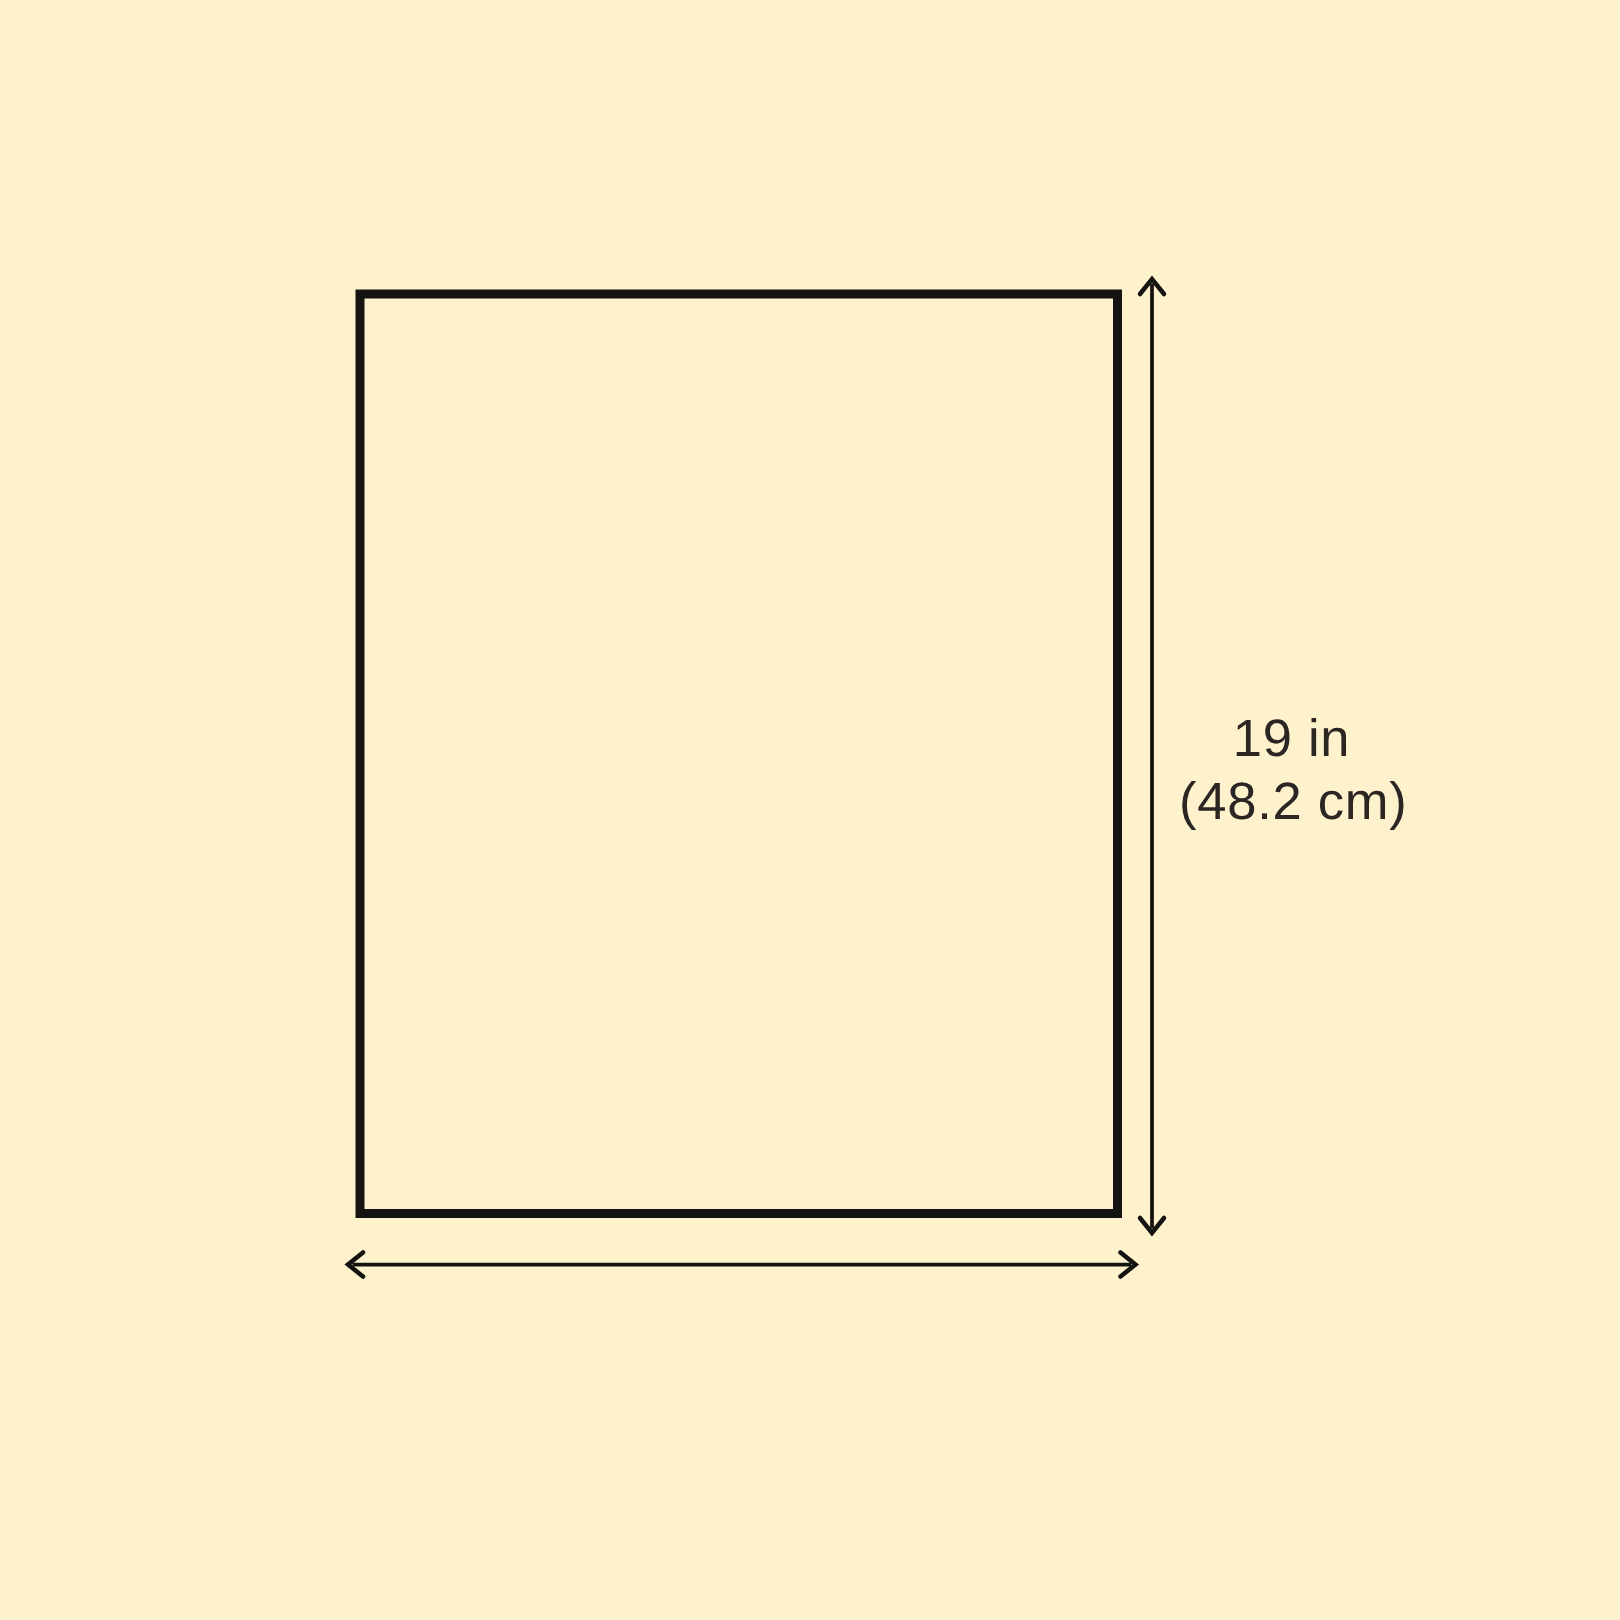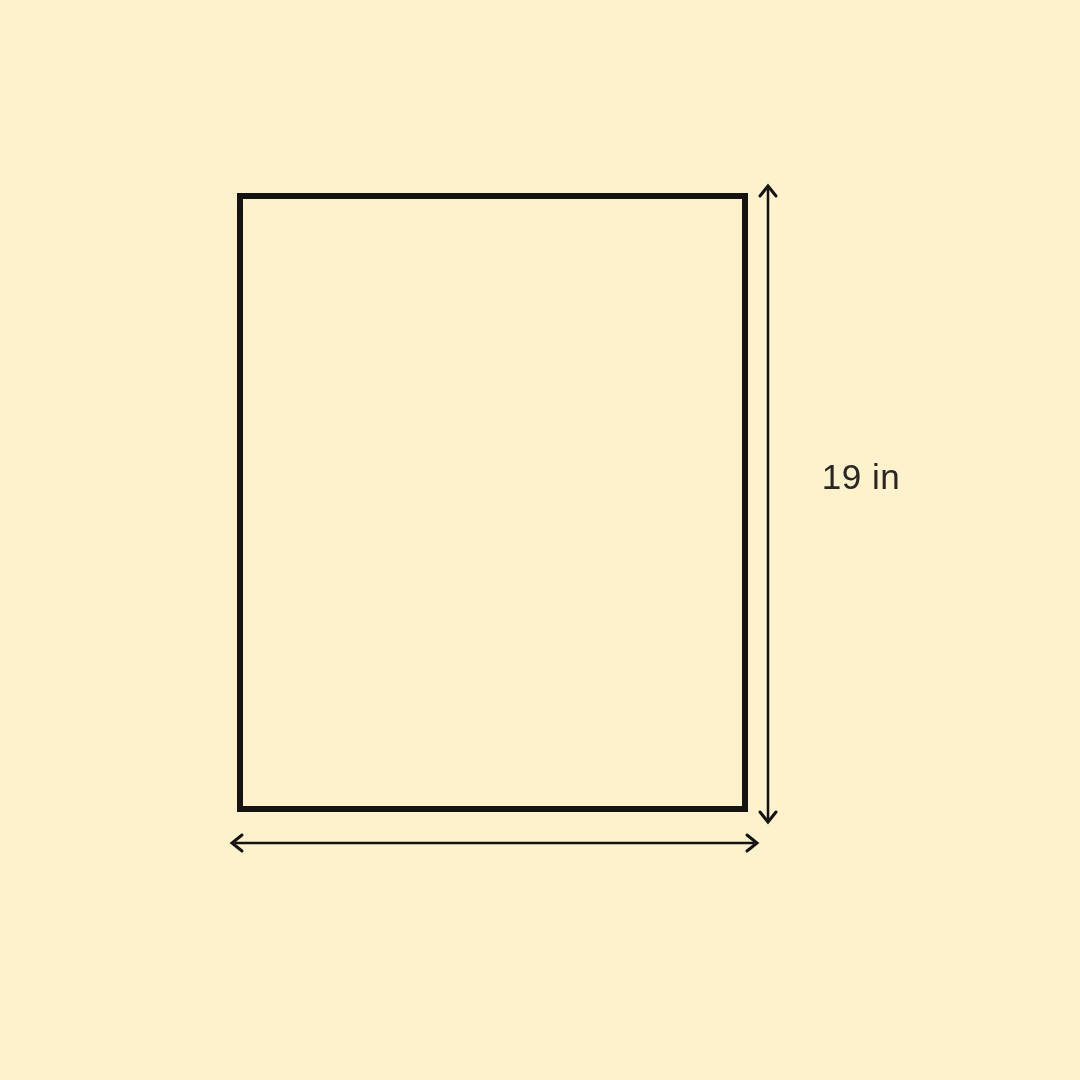--- a/index.html
+++ b/index.html
@@ -40,21 +40,21 @@
     position: absolute;
     color: #2B2624;
     font-size: 35px;
     line-height: 42px;
     text-align: center;
     letter-spacing: 0.5px;
     white-space: nowrap;
   }
   .label-height {
     left: 786px;
-    top: 456px;
+    top: 472px;
     width: 150px;
   }
   .label-width {
     left: 394px;
     top: 860px;
     width: 200px;
   }
 </style>
 </head>
 <body>
@@ -69,16 +69,17 @@
     <polyline points="760,196 768,186 776,196" stroke-width="3" fill="none" stroke-linecap="round" stroke-linejoin="miter" stroke="#151312"></polyline>
     <polyline points="760,812 768,822 776,812" stroke-width="3" fill="none" stroke-linecap="round" stroke-linejoin="miter" stroke="#151312"></polyline>
 
     <line x1="235" y1="843" x2="754" y2="843" stroke-width="2.5" fill="none" stroke="#151312"></line>
     <polyline points="242,835 232,843 242,851" stroke-width="3" fill="none" stroke-linecap="round" stroke-linejoin="miter" stroke="#151312"></polyline>
     <polyline points="747,835 757,843 747,851" stroke-width="3" fill="none" stroke-linecap="round" stroke-linejoin="miter" stroke="#151312"></polyline>
   </svg>
 
   <div class="dim-label label-height">
     <div>19 in</div>
+    <div>(48.2 cm)</div>
   </div>
 
 
 </div>
 
 </body></html>

